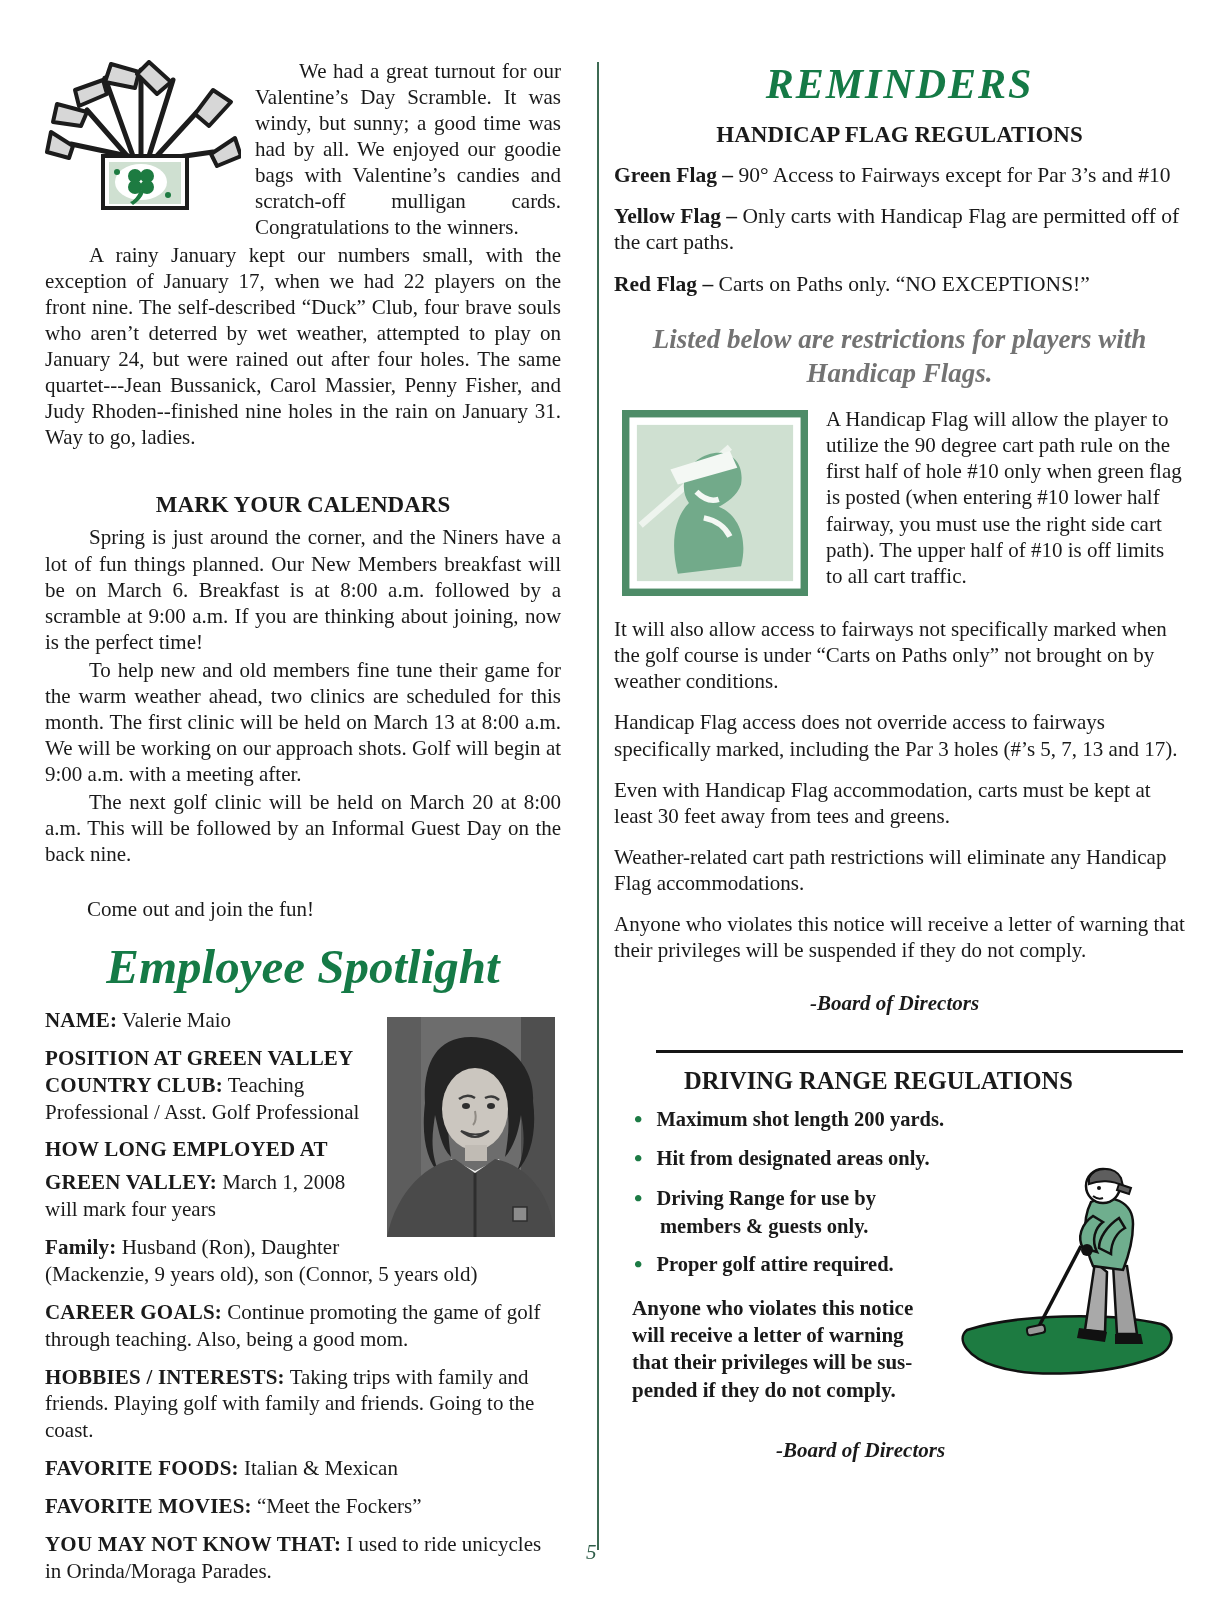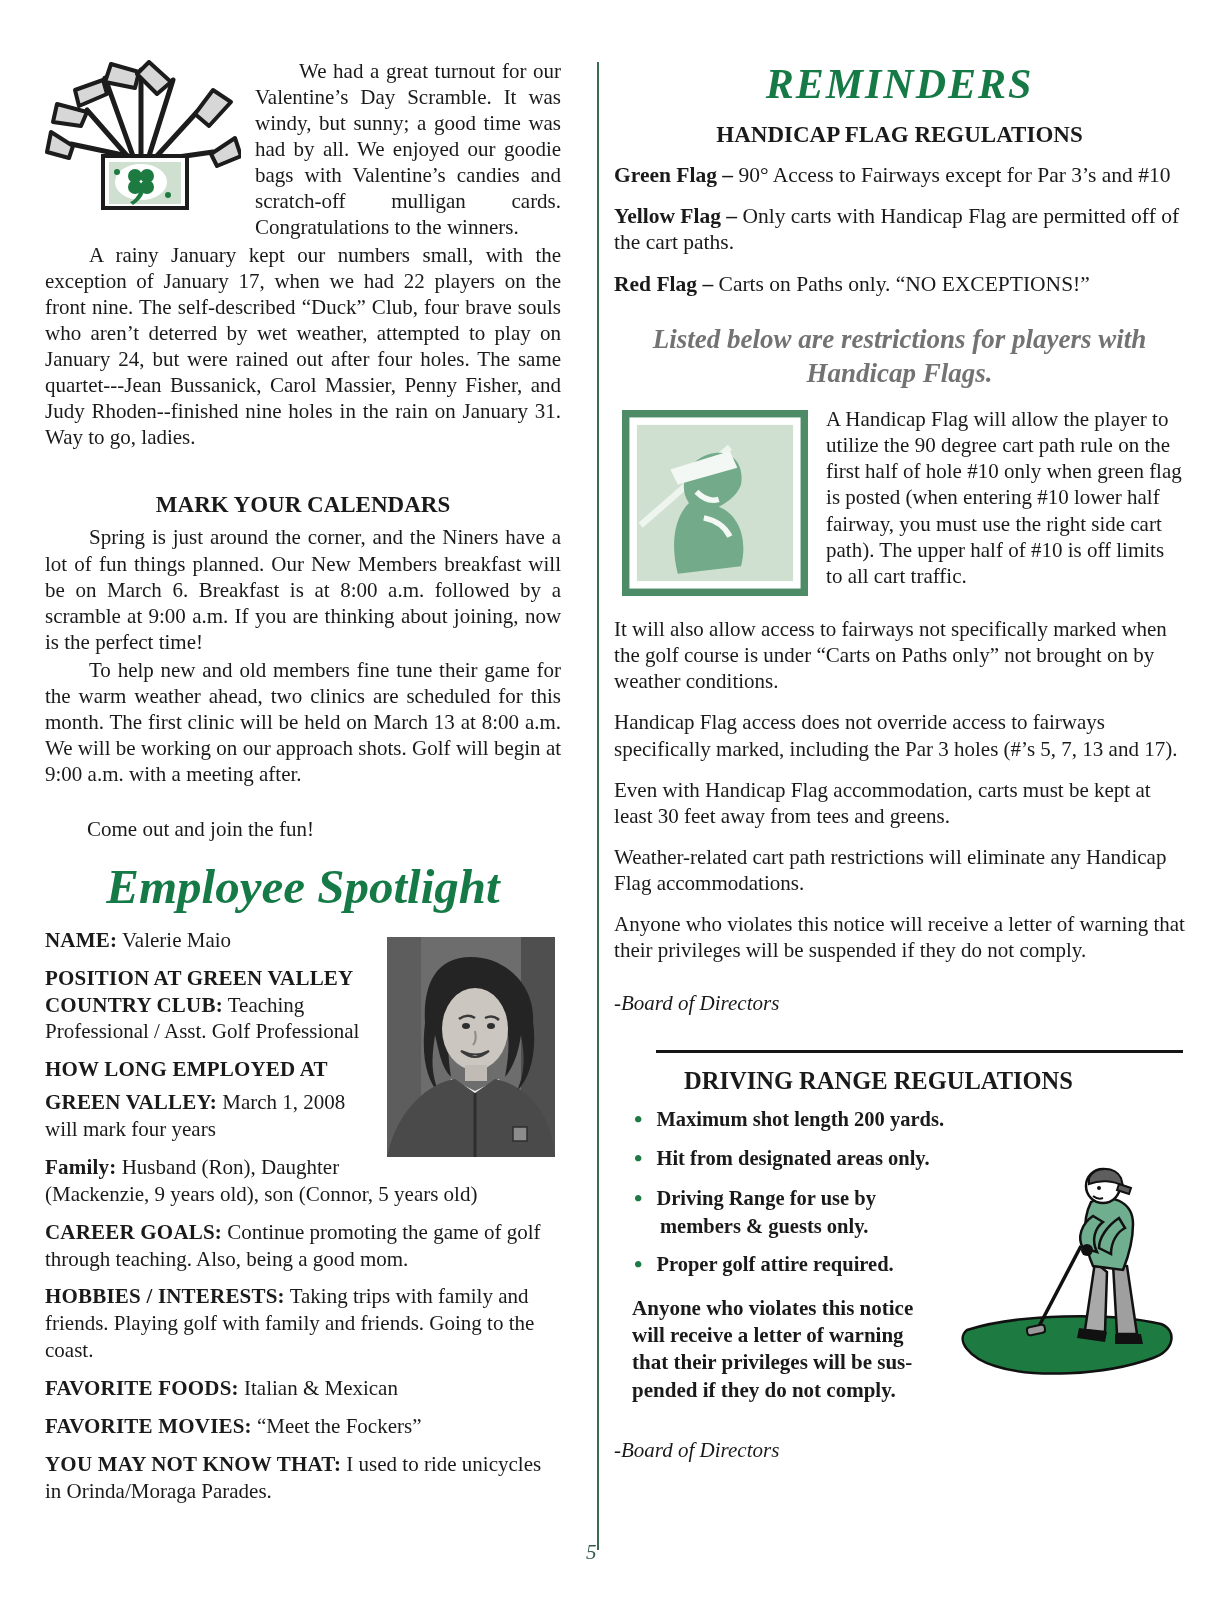--- a/index.html
+++ b/index.html
@@ -20,21 +20,21 @@
   .restrict-head { color:#737373; font-weight:bold; font-style:italic; font-size:27px; text-align:center; line-height:1.25; margin:26px 20px 16px 20px; }
 
   
   .para { font-size:21px; line-height:1.24; margin:0 0 2px 0; }
   .just { text-align:justify; }
   .indent { text-indent:44px; }
   .flag-para { font-size:21.5px; line-height:1.22; margin:0 0 15px 0; }
   .qa { font-size:21px; line-height:1.28; margin:0 0 11px 0; }
   .qa b { letter-spacing:.2px;margin-top:8px; }
   .closing { font-size:21px; margin:30px 0 0 42px; }
-  .sig { font-style:italic; font-size:21px; text-align:left; padding-right:10px; }
+  .sig { font-style:italic; font-size:21px; text-align:center; padding-right:10px;font-weight:bold; }
 
   
   .clubs-float { float:left; width:196px; height:152px; margin:2px 14px 4px 0; }
   .photo-float { float:right; width:180px; height:232px; margin:4px 0 8px 16px; }
   .golfer-sq-float { float:left; width:186px; height:186px; margin:4px 18px 4px 8px; }
   .golfer-ill-float { float:right; width:232px; height:240px; margin:2px 0 4px 10px; }
 
   .rule { height:3px; background:#161616; margin:34px 2px 10px 42px; }
 
   .dr-title { font-weight:bold; font-size:24.5px; margin:14px 0 8px 70px; }
@@ -90,20 +90,21 @@
         <circle cx="123" cy="135" r="3" fill="#1d7b41"></circle>
       </svg>
       <p class="para just indent">We had a great turnout for our Valentine’s Day Scramble. It was windy, but sunny; a good time was had by all. We enjoyed our goodie bags with Valentine’s candies and scratch-off mulligan cards. Congratulations to the winners.</p>
       <p class="para just indent">A rainy January kept our numbers small, with the exception of January 17, when we had 22 players on the front nine. The self-described “Duck” Club, four brave souls who aren’t deterred by wet weather, attempted to play on January 24, but were rained out after four holes. The same quartet---Jean Bussanick, Carol Massier, Penny Fisher, and Judy Rhoden--finished nine holes in the rain on January 31. Way to go, ladies.</p>
     </div>
 
     <div style="margin-top:40px;">
       <h2 class="sub-head">MARK YOUR CALENDARS</h2>
       <p class="para just indent">Spring is just around the corner, and the Niners have a lot of fun things planned. Our New Members breakfast will be on March 6. Breakfast is at 8:00 a.m. followed by a scramble at 9:00 a.m. If you are thinking about joining, now is the perfect time!</p>
       <p class="para just indent">To help new and old members fine tune their game for the warm weather ahead, two clinics are scheduled for this month. The first clinic will be held on March 13 at 8:00 a.m. We will be working on our approach shots. Golf will begin at 9:00 a.m. with a meeting after.</p>
+      <p class="para just indent">The next golf clinic will be held on March 20 at 8:00 a.m. This will be followed by an Informal Guest Day on the back nine.</p>
       <p class="closing">Come out and join the fun!</p>
     </div>
 
     <h1 class="big-green h-spotlight">Employee Spotlight</h1>
 
     <div class="clearfix">
       <svg class="photo-float" viewBox="0 0 180 232" aria-hidden="true">
         <rect x="0" y="0" width="180" height="232" fill="#ffffff"></rect>
         <rect x="6" y="6" width="168" height="220" fill="#6d6d6d"></rect>
         <rect x="6" y="6" width="34" height="220" fill="#5d5d5d"></rect>

